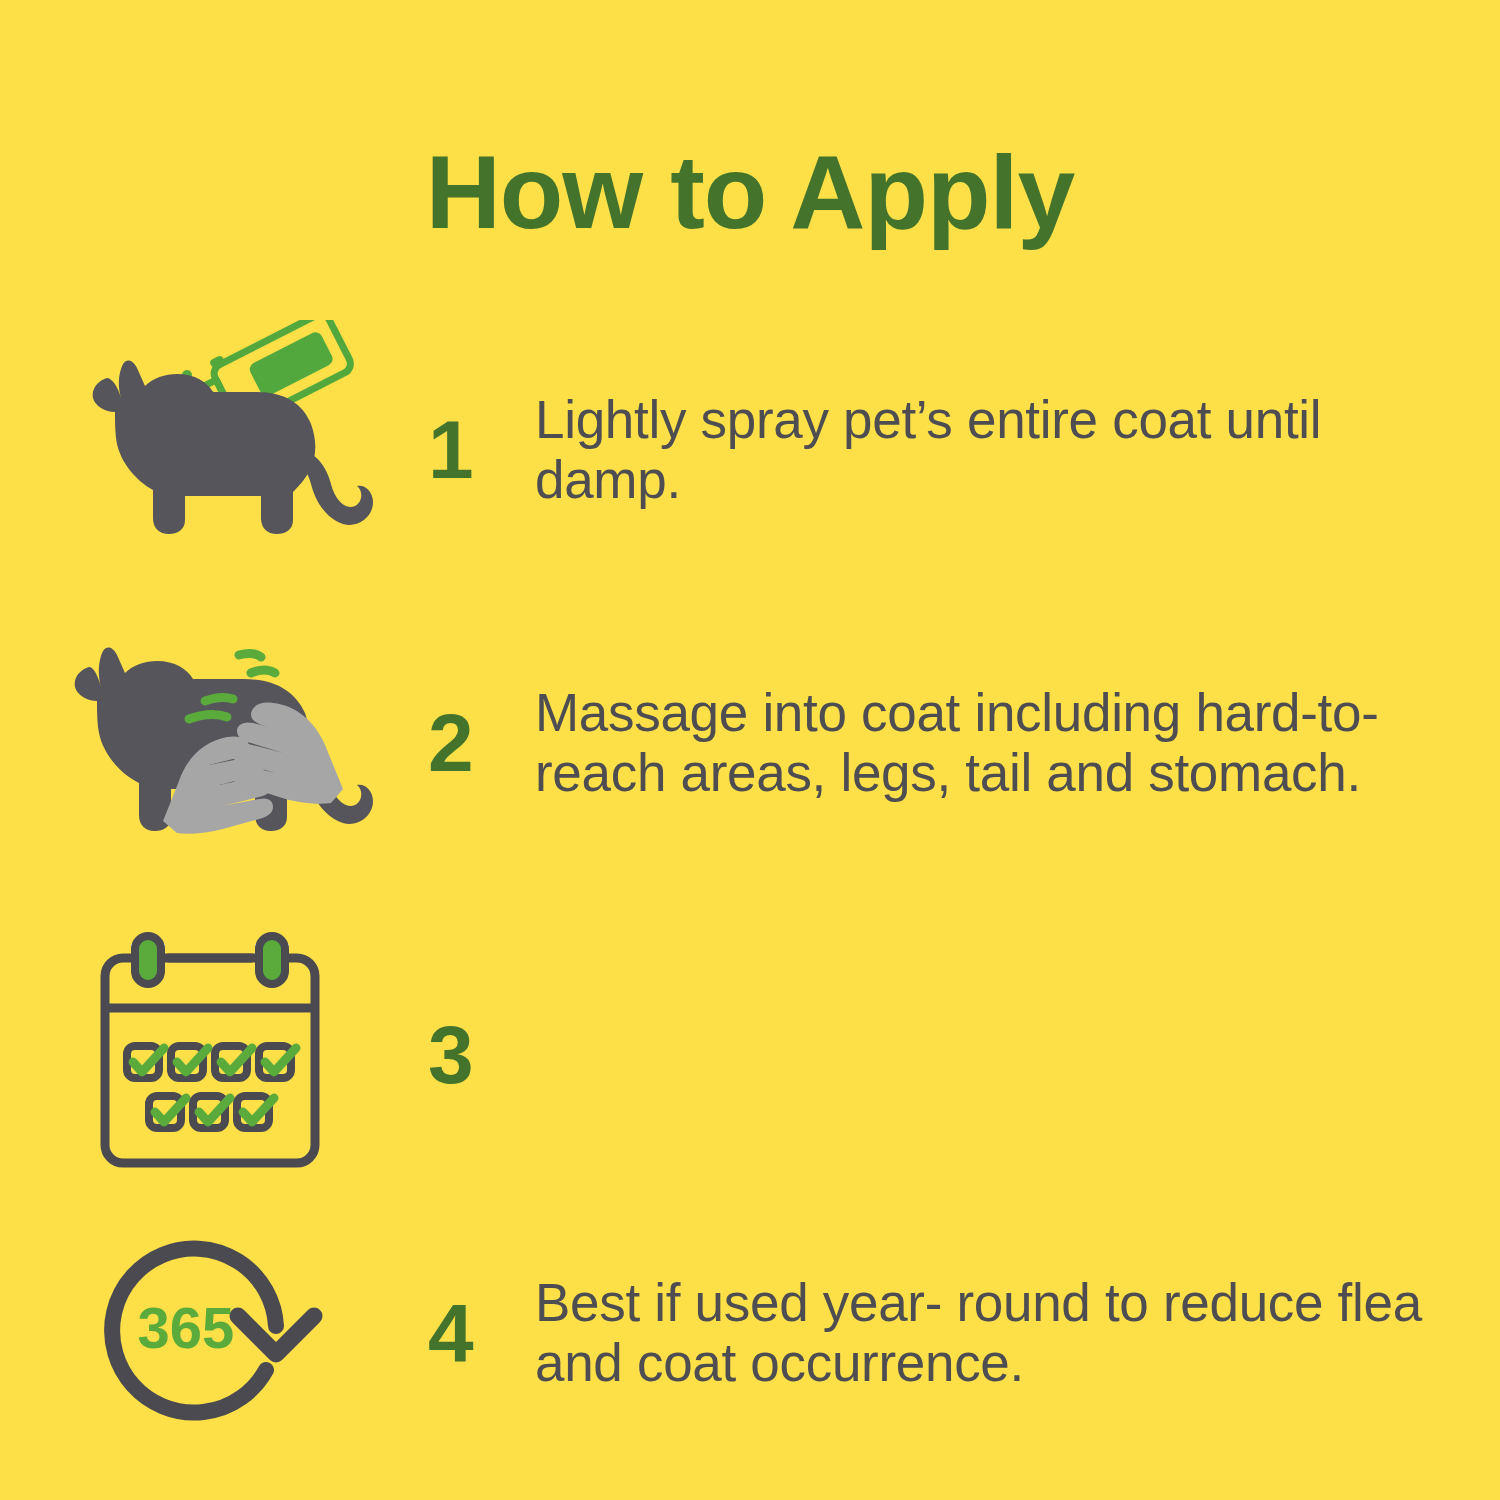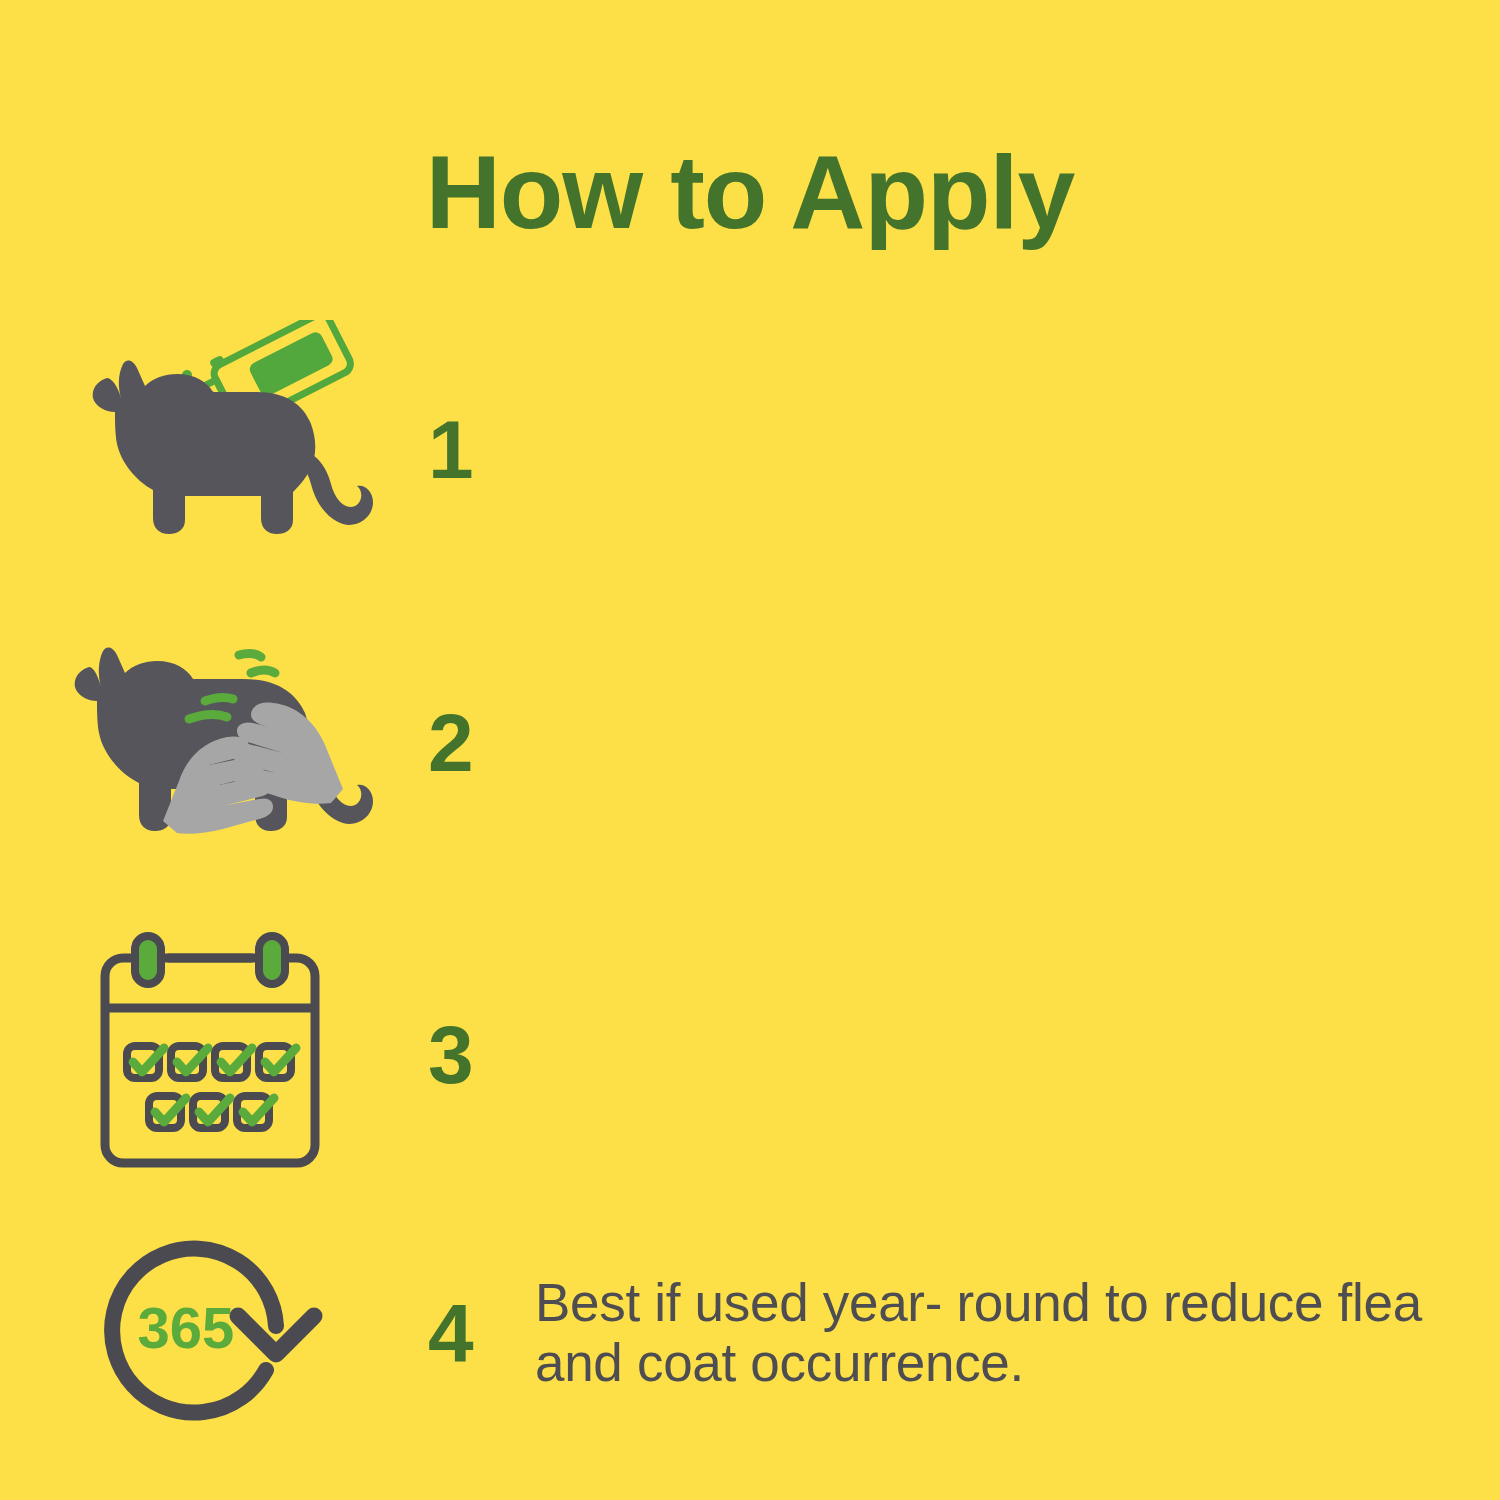--- a/index.html
+++ b/index.html
@@ -137,20 +137,21 @@
                    C290 180 300 190 310 186
                    C318 182 318 170 312 166
                    C320 164 328 172 328 182
                    C328 198 312 208 298 204
                    C280 198 270 180 266 164
                    C262 150 256 142 248 138 Z"></path>
         </g>
       </svg>
     </div>
     <div class="num-cell">1</div>
+    <div class="text-cell">Lightly spray pet’s entire coat until damp.</div>
   </div>
 
   <div class="step-row" id="row-2">
     <div class="icon-cell">
       <svg width="335" height="235" viewBox="0 0 335 235">
 
         <g fill="#55555b">
           <path d="M58 62
                    C54 48 56 34 60 26
                    C64 20 70 22 74 30
@@ -232,20 +233,21 @@
                    L232 148
                    L200 140
                    C190 138 186 142 186 148
                    C186 154 192 158 200 160
                    L236 172
                    C254 178 274 180 288 178 Z"></path>
         </g>
       </svg>
     </div>
     <div class="num-cell">2</div>
+    <div class="text-cell">Massage into coat including hard-to-reach areas, legs, tail and stomach.</div>
   </div>
 
   <div class="step-row" id="row-3">
     <div class="icon-cell">
       <svg width="230" height="255" viewBox="0 0 230 255">
 
         <rect x="10" y="30" width="210" height="205" rx="18" fill="none" stroke="#4a4a50" stroke-width="9"></rect>
 
         <line x1="10" y1="80" x2="220" y2="80" stroke="#4a4a50" stroke-width="9"></line>
 

